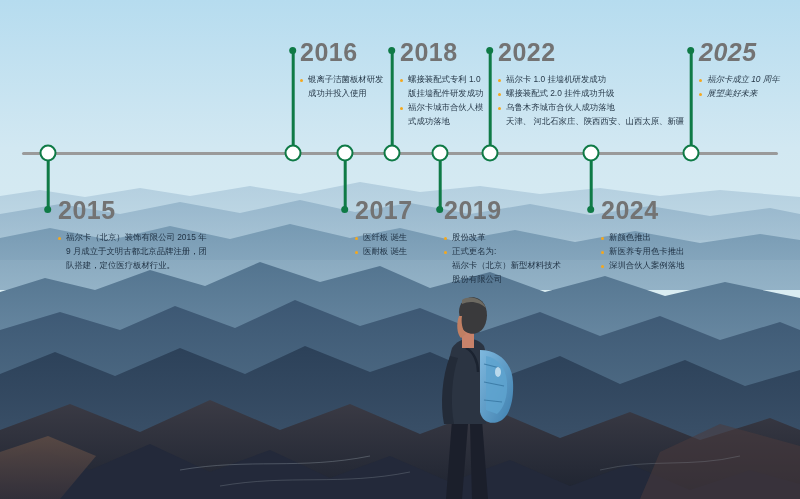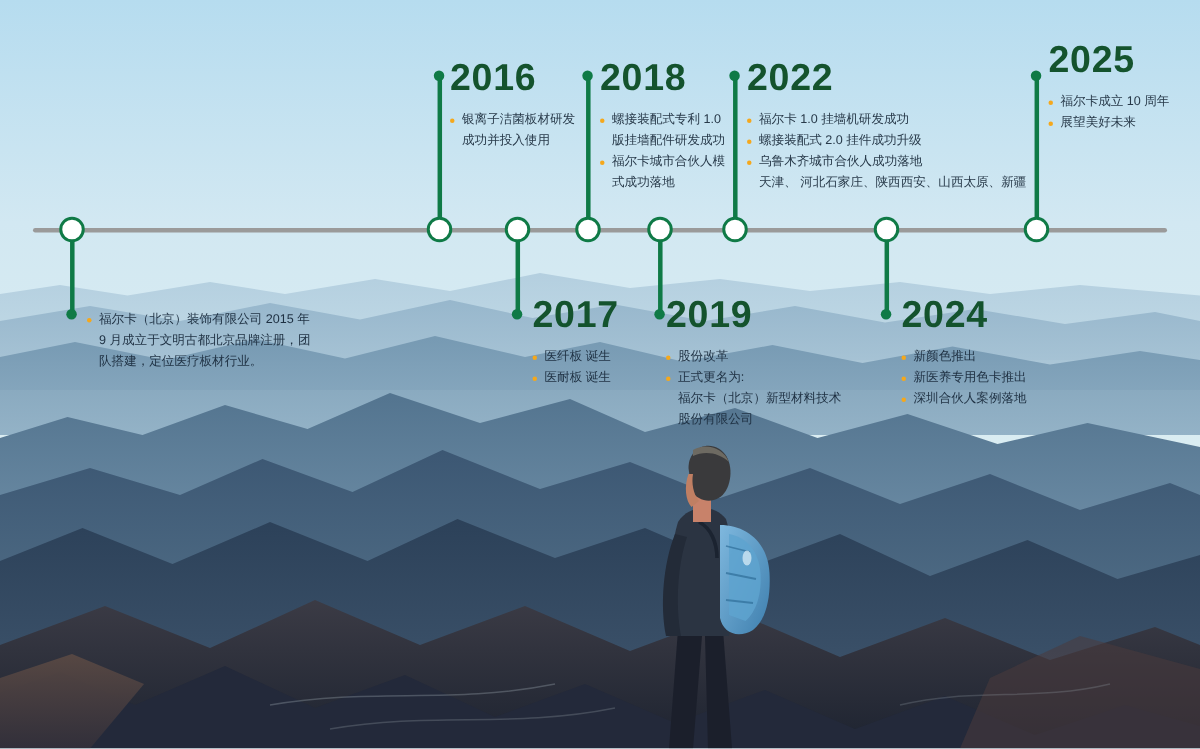--- a/index.html
+++ b/index.html
@@ -62,21 +62,21 @@
     background: #0f7a46;
   }
   .stem.up::after   { top: -3px; }
   .stem.down::after { bottom: -3px; }
 
   
   .entry { position: absolute; z-index: 7; }
   .year {
     font-size: 25px;
     font-weight: 700;
-    color: #14532d;
+    color: #737373;
     letter-spacing: 0.5px;
     line-height: 1;
     white-space: nowrap;
   }
   .bullets { margin-top: 8px; }
   .bullet {
     position: relative;
     font-size: 8.4px;
     line-height: 1.65;
     color: #283a4a;
@@ -223,20 +223,21 @@
   <div class="stem up" style="left:490px; top:50px; height:102px;"></div>
   <div class="node" style="left:490px;"></div>
 
   <div class="stem down" style="left:591px; top:155px; height:55px;"></div>
   <div class="node" style="left:591px;"></div>
 
   <div class="stem up" style="left:691px; top:50px; height:102px;"></div>
   <div class="node" style="left:691px;"></div>
 
   <div class="entry below" style="left:58px; top:198px;">
+    <div class="year">2015</div>
     <div class="bullets">
       <div class="bullet">
         <span class="dot"></span>
         <span class="cont">福尔卡（北京）装饰有限公司 2015 年</span>
         <span class="cont">9 月成立于文明古都北京品牌注册，团</span>
         <span class="cont">队搭建，定位医疗板材行业。</span>
       </div>
     </div>
   </div>
 
@@ -327,21 +328,21 @@
         <span class="dot"></span>
         <span class="cont">新医养专用色卡推出</span>
       </div>
       <div class="bullet">
         <span class="dot"></span>
         <span class="cont">深圳合伙人案例落地</span>
       </div>
     </div>
   </div>
 
-  <div class="entry above" style="left:699px; top:28px;">
+  <div class="entry above" style="left:699px; top:40px;font-style:italic;">
     <div class="year">2025</div>
     <div class="bullets">
       <div class="bullet">
         <span class="dot"></span>
         <span class="cont">福尔卡成立 10 周年</span>
       </div>
       <div class="bullet">
         <span class="dot"></span>
         <span class="cont">展望美好未来</span>
       </div>

